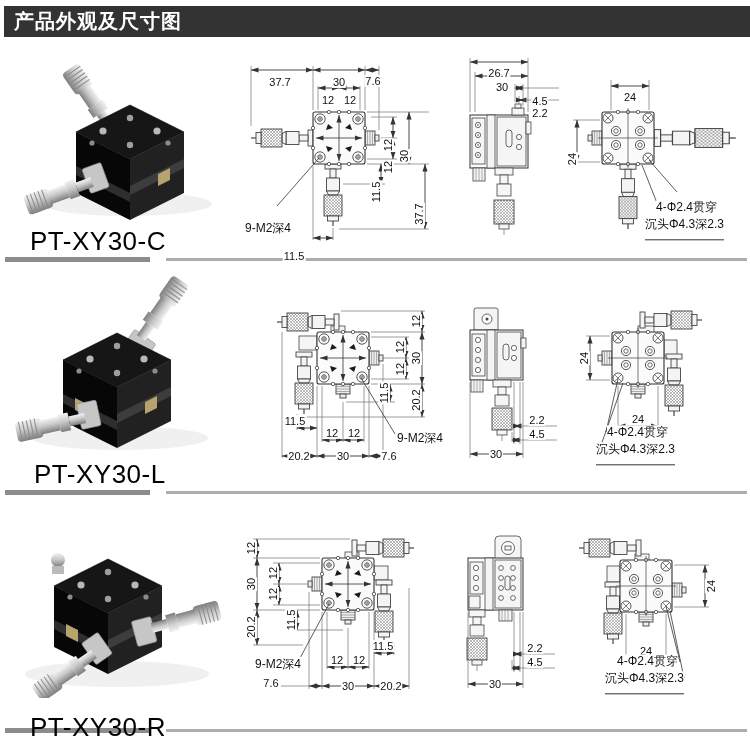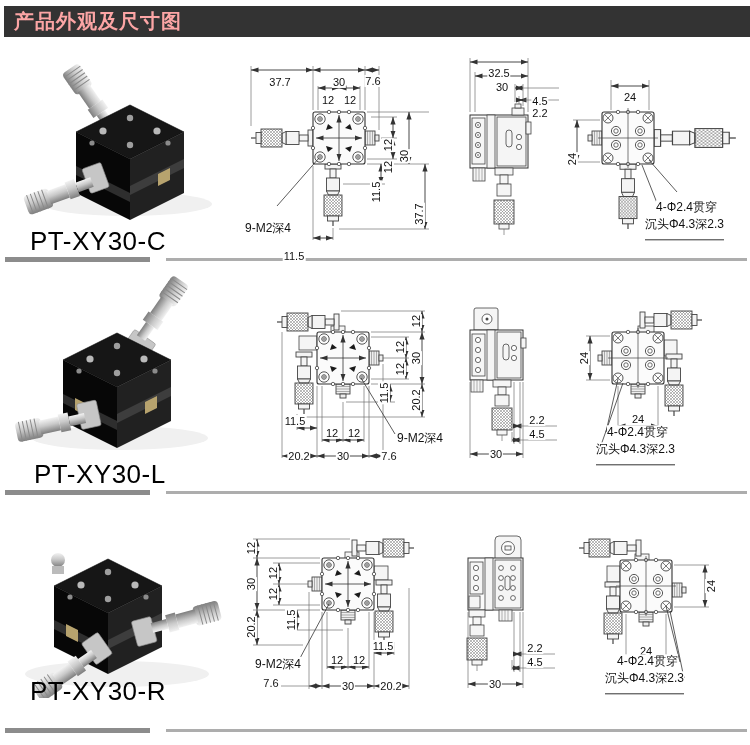--- a/index.html
+++ b/index.html
@@ -1,19 +1,19 @@
 <!DOCTYPE html>
 <html><head>
 <meta charset="utf-8">
 <style>
   html,body{margin:0;padding:0;background:#fff}
   #page{position:relative;width:750px;height:745px;background:#fff;overflow:hidden;
         font-family:"Liberation Sans",sans-serif}
   .banner{position:absolute;left:4px;top:6px;right:0;height:31px;background:#333;
-          color:#fca5a5;font-size:20px;font-weight:bold;line-height:31px;padding-left:10px;
+          color:#ffffff;font-size:20px;font-weight:bold;line-height:31px;padding-left:10px;
           box-sizing:border-box;letter-spacing:1px}
   .pname{position:absolute;font-size:26px;color:#000;letter-spacing:.5px}
   .dseg1{position:absolute;height:5px;background:#8c8c8c}
   .dseg2{position:absolute;height:3px;background:#adadad}
   .photo,.drawing{position:absolute}
   .dims{position:absolute;left:243px;width:505px;z-index:3}
   .dim{position:absolute;font-size:11px;line-height:1.1;color:#111;background:#fff;
        padding:0 1px;white-space:nowrap;transform:translate(-50%,-50%)}
   .dim.v{transform:translate(-50%,-50%) rotate(-90deg)}
   .lead{position:absolute;font-size:12px;line-height:1.2;color:#111;background:#fff;
@@ -263,21 +263,21 @@
     <span class="dim" style="left:130px;top:21px">7.6</span>
     <span class="dim" style="left:85px;top:40px">12</span>
     <span class="dim" style="left:107px;top:40px">12</span>
     <span class="dim v" style="left:145px;top:85px">12</span>
     <span class="dim v" style="left:145px;top:107px">12</span>
     <span class="dim v" style="left:161px;top:96px">30</span>
     <span class="dim v" style="left:133px;top:132px">11.5</span>
     <span class="dim v" style="left:176px;top:154px">37.7</span>
     <span class="dim" style="left:51px;top:196px">11.5</span>
     <span class="lead" style="left:2px;top:168px">9-M2深4</span>
-    <span class="dim" style="left:256px;top:13px">32.5</span>
+    <span class="dim" style="left:256px;top:13px">26.7</span>
     <span class="dim" style="left:259px;top:27px">30</span>
     <span class="dim" style="left:297px;top:41px">4.5</span>
     <span class="dim" style="left:297px;top:53px">2.2</span>
     <span class="dim" style="left:387px;top:37px">24</span>
     <span class="dim v" style="left:329px;top:99px">24</span>
     <span class="lead u" style="left:413px;top:152px">4-Φ2.4贯穿</span>
     <span class="lead u" style="left:402px;top:169px">沉头Φ4.3深2.3</span>
   </div>
 
   <svg class="photo" style="left:15px;top:272px" width="205" height="186" viewBox="0 0 205 186">
@@ -411,21 +411,21 @@
   <svg class="photo" style="left:12px;top:502px" width="215" height="196" viewBox="0 0 215 196">
     <ellipse cx="105" cy="172" rx="92" ry="13" fill="#f0f0f0"></ellipse>
     <circle cx="46" cy="58" r="7" fill="url(#gm)"></circle>
       <rect x="40" y="64" width="12" height="8" fill="#bbb"></rect>
     <use href="#cube" transform="translate(96,108)"></use>
     <use href="#pbr" transform="translate(138,128) rotate(165)"></use>
     <use href="#pmic" transform="translate(140,126) rotate(165)"></use>
     <use href="#pbr" transform="translate(80,150) rotate(-35)"></use>
     <use href="#pmic" transform="translate(82,152) rotate(-35)"></use>
   </svg>
-  <div class="pname" style="left:30px;top:676px;width:200px">
+  <div class="pname" style="left:30px;top:712px;width:200px">
     <span>PT-XY30-R</span>
   </div>
 
   <svg class="drawing" style="left:243px;top:512px" width="505" height="208" viewBox="0 0 505 208">
     <g>
       <rect class="b2" x="102" y="40" width="14" height="8"></rect>
       <use href="#micH" transform="translate(109,36)"></use>
       <rect class="b2" x="131" y="54" width="14" height="14"></rect>
       <use href="#micH" transform="translate(141,68) rotate(90)"></use>
       <use href="#knob" transform="translate(79,72) rotate(180)"></use>

